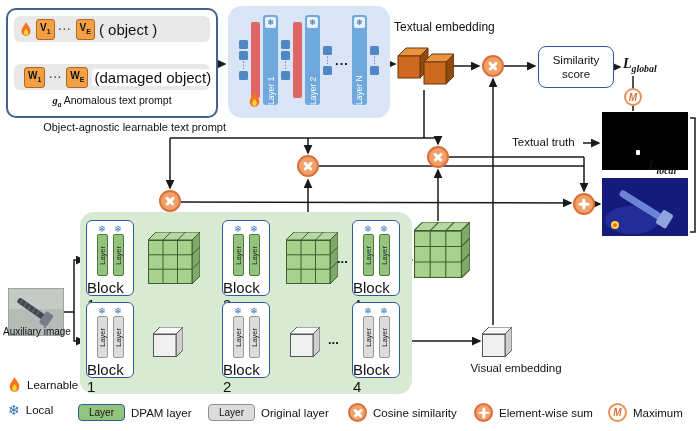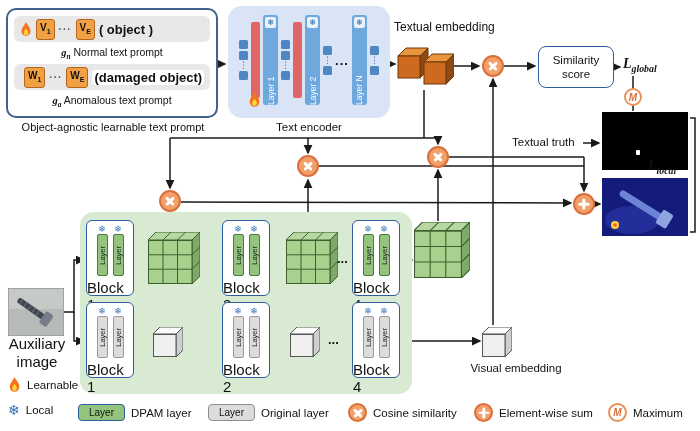--- a/index.html
+++ b/index.html
@@ -11,21 +11,21 @@
   .lbl{position:absolute;font-size:11.5px;line-height:1.2;z-index:4}
   .center{text-align:center}
   
   .promptbox{position:absolute;left:6px;top:8px;width:212px;height:110px;background:#fff;
              border:2px solid #41618e;border-radius:10px;box-sizing:border-box;z-index:3}
   .pill{position:absolute;left:6px;width:196px;height:26px;background:#e8e8e8;border-radius:6px;
         display:flex;align-items:center;gap:4px;padding:0 6px;box-sizing:border-box}
   .tokbox{background:#f2a044;border:1px solid #b5651d;border-radius:3px;font-size:10px;
           font-weight:bold;padding:0 3px;line-height:15px}
   .tokdots{font-size:10px;font-weight:bold;color:#555;letter-spacing:1px}
-  .ctx{font-weight:bold;font-size:13px;white-space:nowrap}
+  .ctx{font-weight:normal;font-size:15px;white-space:nowrap}
   .ctx.whitepill{background:#fff;border-radius:3px;padding:0 2px}
   .grow{position:absolute;left:6px;width:196px;font-size:10.5px;text-align:center}
   .gvar{font-family:"Liberation Serif",serif;font-style:italic;font-weight:bold}
   sub{font-size:70%}
   
   .tebox{position:absolute;left:228px;top:6px;width:162px;height:112px;background:#d9e5f6;
          border-radius:14px;z-index:2}
   .teinner{position:absolute;left:234px;top:8px;width:150px;height:104px;display:flex;
            align-items:center;justify-content:center;gap:3px;z-index:3}
   .tokcol{display:flex;flex-direction:column;align-items:center;gap:2px}
@@ -139,40 +139,36 @@
     <div class="pill" style="top:6px">
       <svg class="flame" width="12" height="15" viewBox="0 0 16 20">
         <path d="M8 0C9.5 4 14 6.5 14 12.5A6 6 0 0 1 2 12.5C2 7.5 6.5 4 8 0Z" fill="#f4731c"></path>
         <path d="M8 8.5C9 10.5 11 11.5 11 14.5A3 3 0 0 1 5 14.5C5 12 7 10.5 8 8.5Z" fill="#ffd43a"></path>
       </svg>
       <span class="tokbox"><span>V</span><sub>1</sub></span>
       <span class="tokdots">···</span>
       <span class="tokbox"><span>V</span><sub>E</sub></span>
       <span class="ctx">( object )</span>
     </div>
-    <div class="grow" style="top:36px">
-      <span class="gvar"><span>g</span><sub>n</sub></span>
-      <span>Normal text prompt</span>
-    </div>
     <div class="pill" style="top:54px">
       <svg class="flame" width="12" height="15" viewBox="0 0 16 20">
         <path d="M8 0C9.5 4 14 6.5 14 12.5A6 6 0 0 1 2 12.5C2 7.5 6.5 4 8 0Z" fill="#f4731c"></path>
         <path d="M8 8.5C9 10.5 11 11.5 11 14.5A3 3 0 0 1 5 14.5C5 12 7 10.5 8 8.5Z" fill="#ffd43a"></path>
       </svg>
       <span class="tokbox"><span>W</span><sub>1</sub></span>
       <span class="tokdots">···</span>
       <span class="tokbox"><span>W</span><sub>E</sub></span>
       <span class="ctx whitepill">(damaged object)</span>
     </div>
     <div class="grow" style="top:84px">
       <span class="gvar"><span>g</span><sub>a</sub></span>
       <span>Anomalous text prompt</span>
     </div>
   </div>
-  <div class="lbl" style="left:0;top:121px;width:226px;text-align:center;font-size:11px">Object-agnostic learnable text prompt</div>
+  <div class="lbl" style="left:0;top:121px;width:226px;text-align:right;font-size:11px">Object-agnostic learnable text prompt</div>
 
   <div class="tebox"></div>
   <div class="teinner">
     <div class="tokcol">
       <span class="tok"></span>
         <span class="tok"></span>
       <span class="tdots">⋮</span>
       <span class="tok"></span>
     </div>
     <div class="redwrap">
@@ -208,21 +204,20 @@
     <div class="tebar">
       <span class="techip">❄</span>
       <span class="vtext2">Layer N</span>
     </div>
     <div class="tokcol">
       <span class="tok"></span>
       <span class="tdots">⋮</span>
       <span class="tok"></span>
     </div>
   </div>
-  <div class="lbl center" style="left:228px;top:121px;width:162px">Text encoder</div>
 
   <div class="lbl" style="left:394px;top:20px;font-size:12px">Textual embedding</div>
   <svg class="abs" style="left:396px;top:44px;z-index:3" width="58" height="46" viewBox="0 0 58 46">
     <g stroke="#6e3708" stroke-width="1">
       <polygon points="2,12 10,4 32,4 24,12" fill="#e9953f"></polygon>
       <polygon points="24,12 32,4 32,26 24,34" fill="#8e4a10"></polygon>
       <rect x="2" y="12" width="22" height="22" fill="#cd6a1f"></rect>
       <polygon points="28,18 36,10 58,10 50,18" fill="#e9953f"></polygon>
       <polygon points="50,18 58,10 58,32 50,40" fill="#8e4a10"></polygon>
       <rect x="28" y="18" width="22" height="22" fill="#cd6a1f"></rect>
@@ -428,21 +423,21 @@
 
   <svg class="abs" style="left:8px;top:288px;z-index:3" width="56" height="48" viewBox="0 0 56 48">
     <rect width="56" height="48" fill="#b7bbb7" stroke="#8a8a8a"></rect>
     <rect x="1" y="1" width="54" height="20" fill="#c6cac6"></rect>
     <g transform="rotate(35 28 24)">
       <rect x="6" y="21" width="32" height="6" rx="3" fill="#41474f"></rect>
       <path d="M10 21v6 M15 21v6 M20 21v6 M25 21v6 M30 21v6" stroke="#6a7078" stroke-width="1"></path>
       <rect x="36" y="17" width="9" height="14" rx="2" fill="#757d88"></rect>
     </g>
   </svg>
-  <div class="lbl center" style="left:2px;top:335px;width:70px;font-size:15px">Auxiliary image</div>
+  <div class="lbl center" style="left:2px;top:326px;width:70px;font-size:10px">Auxiliary image</div>
 
   <div class="leg" style="left:8px;top:377px">
     <svg class="flame" width="13" height="16" viewBox="0 0 16 20">
       <path d="M8 0C9.5 4 14 6.5 14 12.5A6 6 0 0 1 2 12.5C2 7.5 6.5 4 8 0Z" fill="#f4731c"></path>
       <path d="M8 8.5C9 10.5 11 11.5 11 14.5A3 3 0 0 1 5 14.5C5 12 7 10.5 8 8.5Z" fill="#ffd43a"></path>
     </svg>
     <span>Learnable</span>
   </div>
   <div class="leg" style="left:8px;top:403px">
     <span class="snowbig">❄</span>

